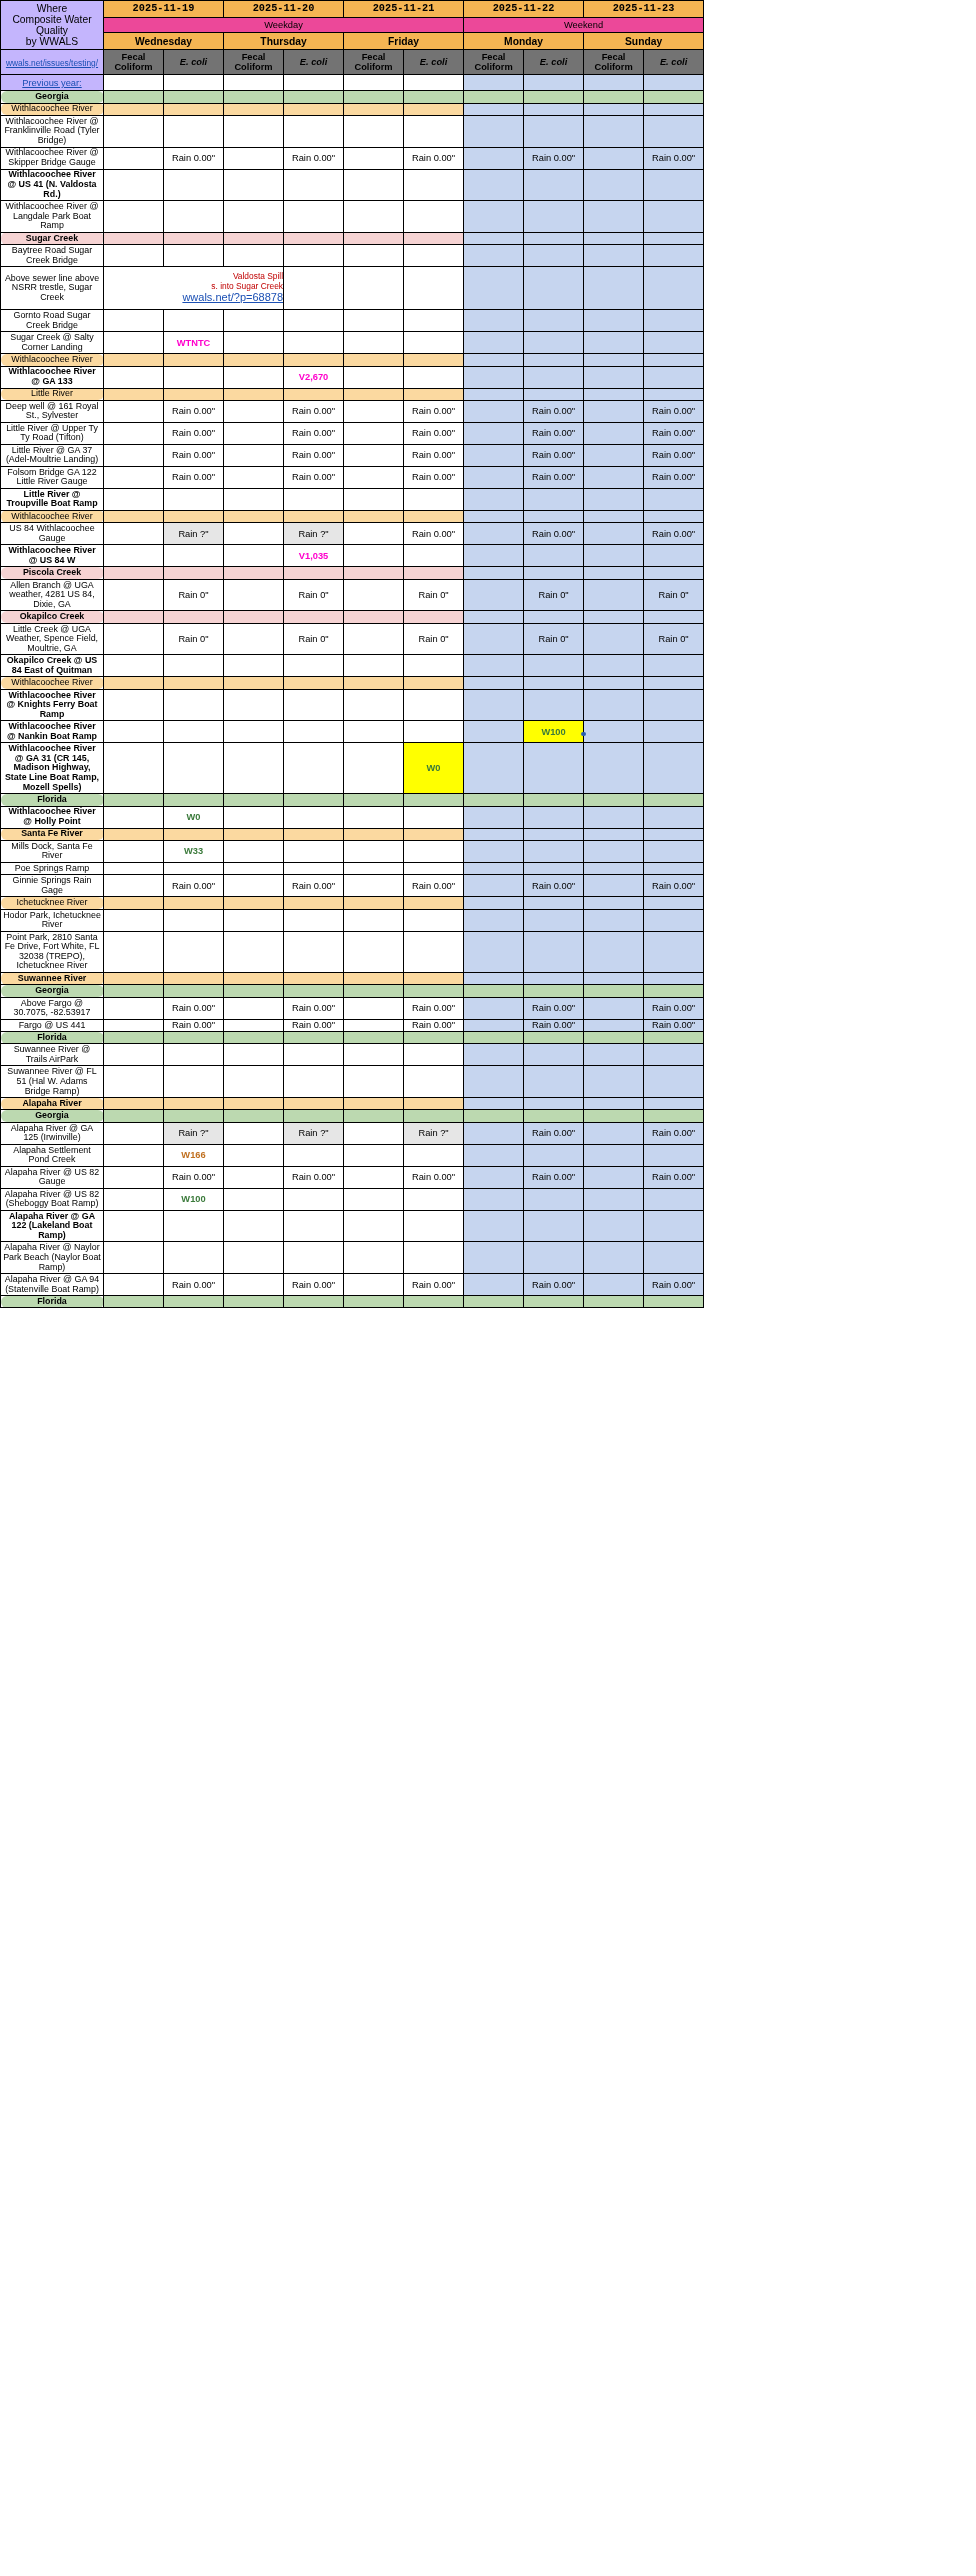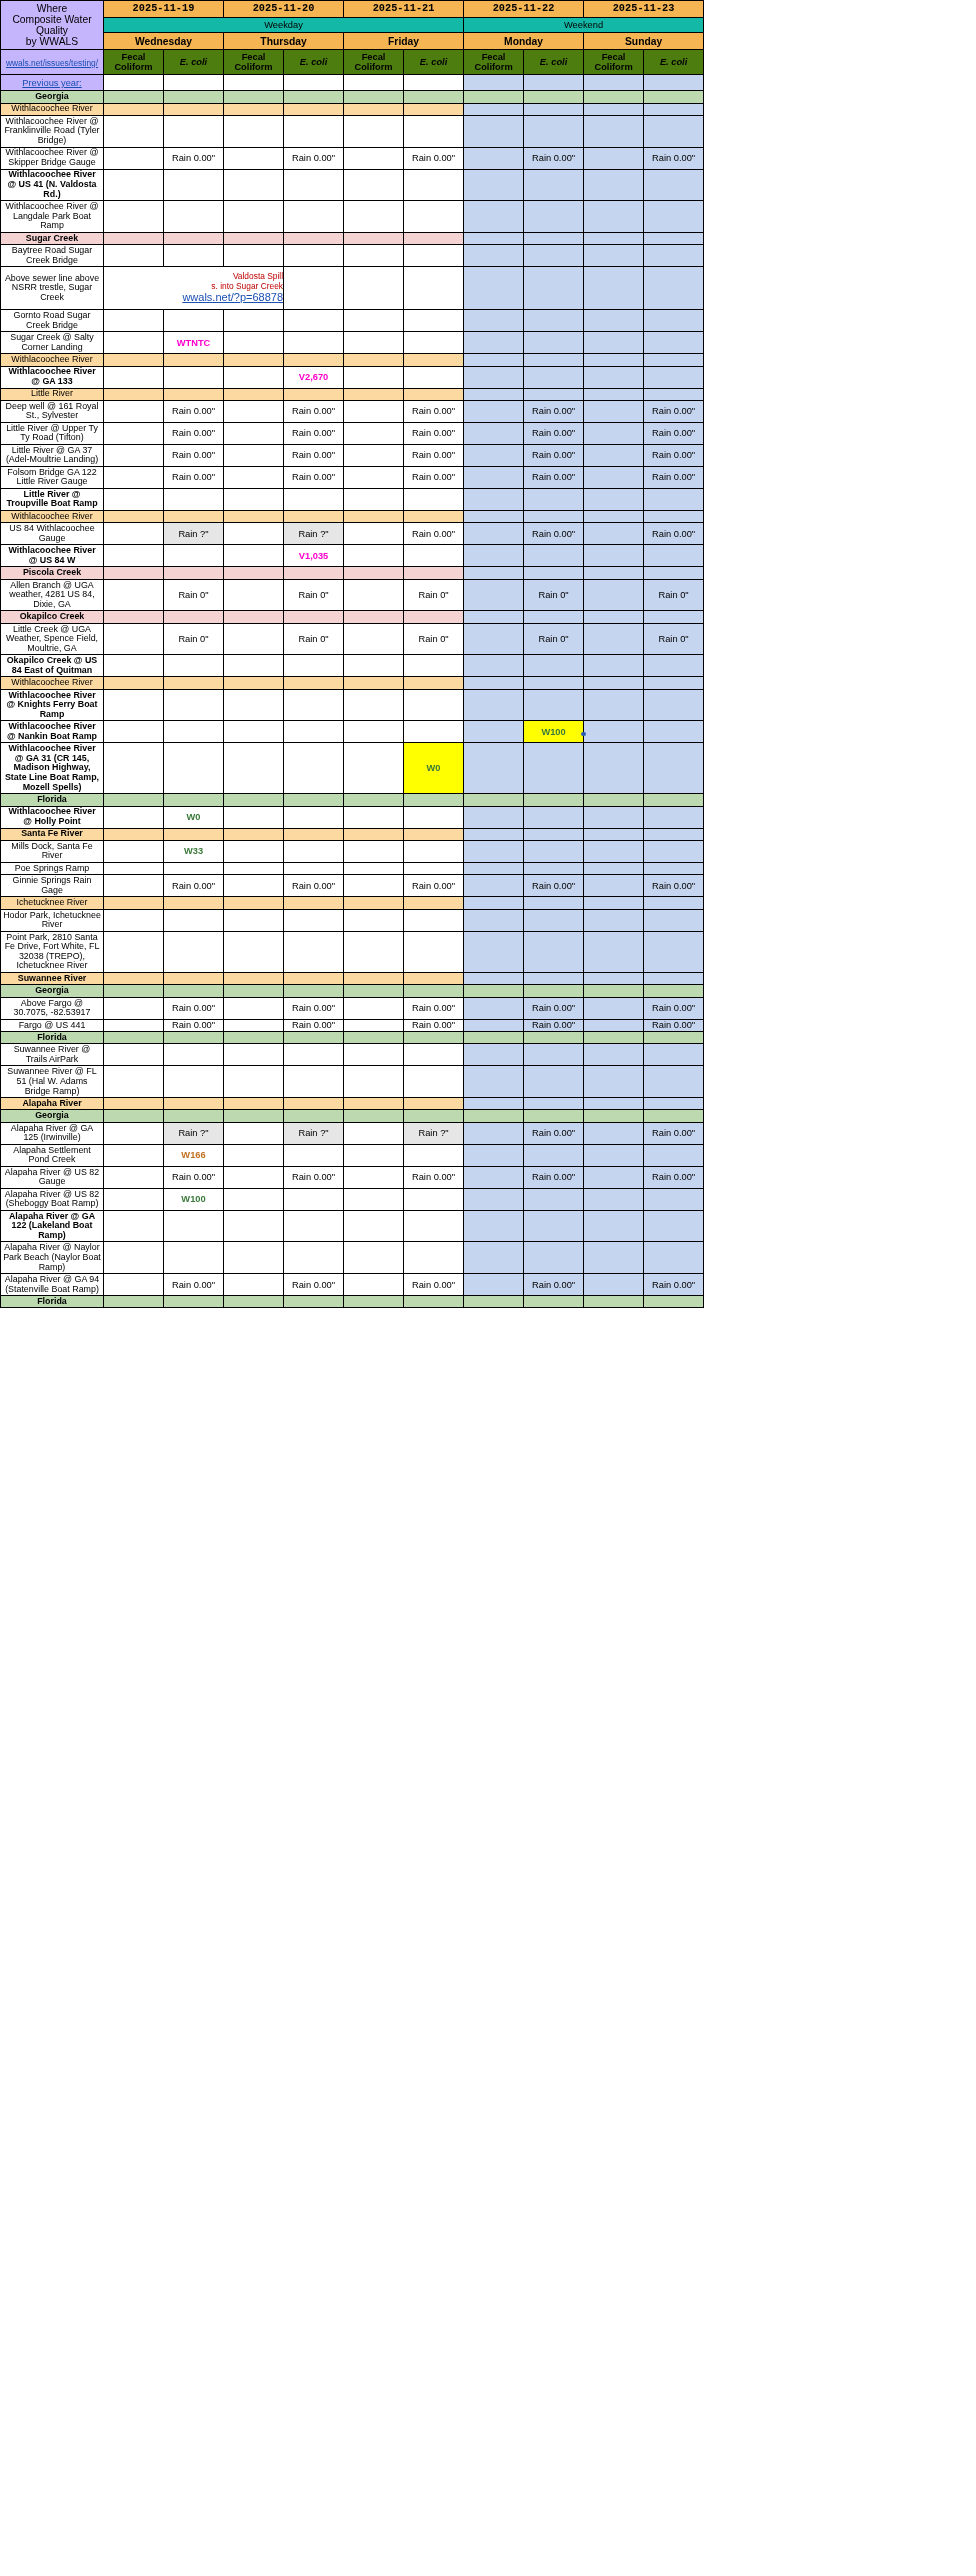--- a/index.html
+++ b/index.html
@@ -2,27 +2,27 @@
 <html style="font-size:15px"><head>
 <meta charset="utf-8">
 <style>
   html,body{margin:0;padding:0;background:#ffffff;}
   body{font-family:"Liberation Sans", sans-serif;font-size:10.3px;color:#000;}
   #sheet{width:976px;}
   table{border-collapse:collapse;table-layout:fixed;width:554px;}
   td,th{border:0.9px solid #000;padding:0;vertical-align:middle;text-align:center;font-size:9.3px;line-height:1.08;font-weight:normal;}
   .hdr-where{background:#c4b5fd;font-size:10.3px;padding:1.9px 2.8px;}
   .hdr-date{background:#f5b553;font-weight:bold;font-size:10.3px;height:14px;font-family:Liberation Mono, monospace;}
-  .hdr-weekday{background:#14b8a6;font-size:9.3px;height:13px;}
+  .hdr-weekday{background:#ec4899;font-size:9.3px;height:13px;}
   .hdr-dayname{background:#f5b553;font-weight:bold;font-size:10.3px;height:14px;}
-  .hdr-param{background:#4d7c0f;font-weight:bold;font-size:9.3px;height:24px;}
+  .hdr-param{background:#737373;font-weight:bold;font-size:9.3px;height:24px;}
   .hdr-param.ec{font-style:italic;}
   .link{color:#1a4fb4;text-decoration:underline;font-size:8.4px;}
   .link2{color:#1a4fb4;text-decoration:underline;font-size:9.3px;}
-  .c-site{background:#ffffff;text-align:center;padding:0.9px 1.9px;font-size:8.9px;}
+  .c-site{background:#ffffff;text-align:center;padding:0.9px 1.9px;font-size:8.9px;border-radius:6px;}
   .c-green{background:#bcd9b0;font-weight:bold;}
   .c-orange{background:#fbd9a0;}
   .c-pink{background:#f6d3d3;}
   .c-blue{background:#c6d5ef;}
   .c-white{background:#ffffff;}
   .c-grey{background:#e6e6e6;}
   .c-yellow{background:#ffff00;font-weight:bold;}
   .bold{font-weight:bold;text-align:center;}
   .magenta{color:#ff00cc;font-weight:bold;}
   .green-t{color:#3b7a3b;font-weight:bold;}

